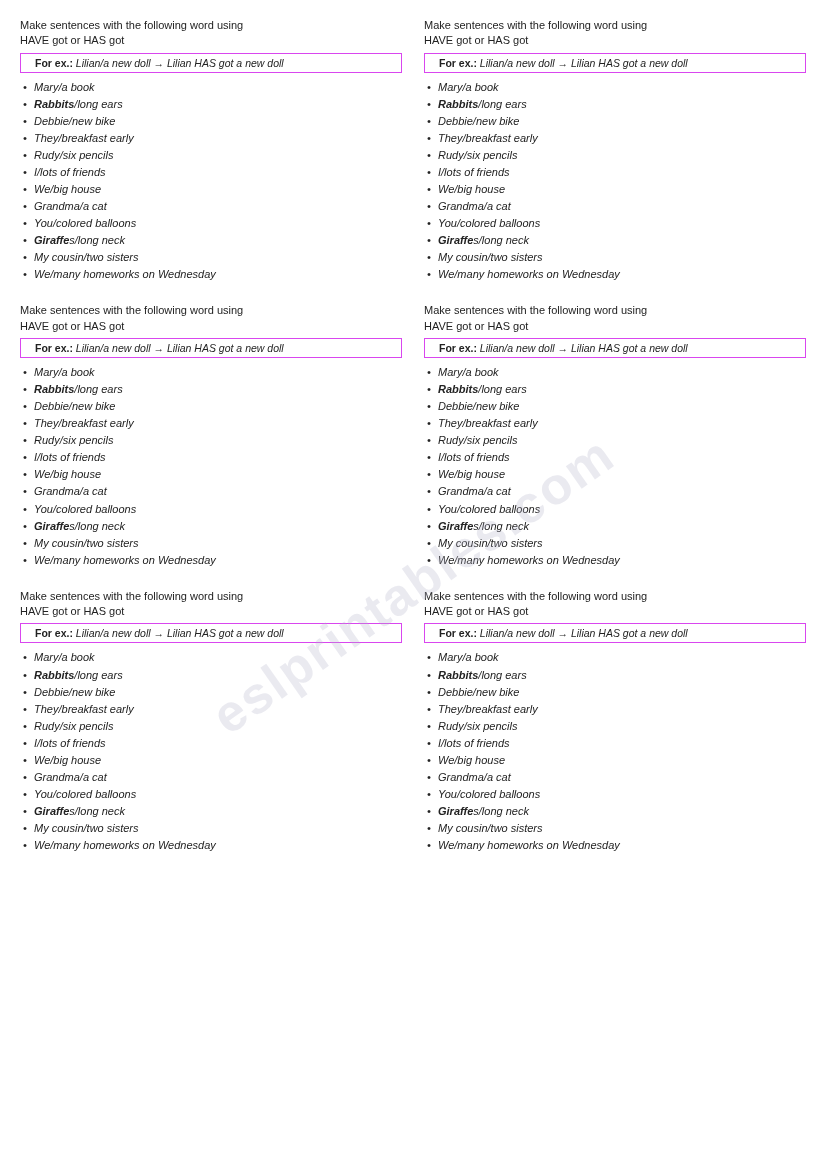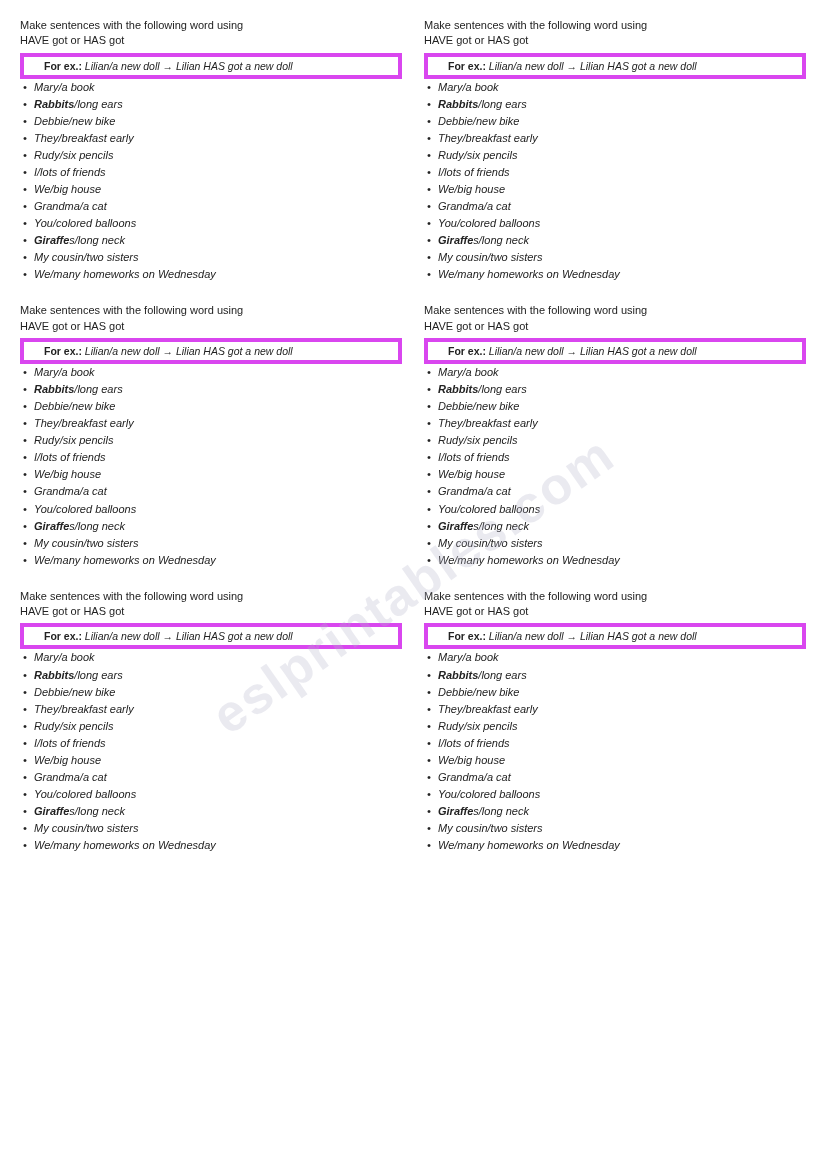--- a/index.html
+++ b/index.html
@@ -52,22 +52,23 @@
     }
 
     .card-title {
       font-size: 11px;
       line-height: 1.4;
       margin-bottom: 4px;
       color: #222;
     }
 
     .example-box {
-      border: 4px solid #d946ef;
-      padding: 3px 20px;
+      border: 1px solid #d946ef;
+      padding: 3px 14px;
+      margin-bottom: 6px;
       font-size: 10.5px;
       font-style: italic;
     }
 
     .example-box .label {
       font-style: normal;
       font-weight: bold;
     }
 
     .item-list {

